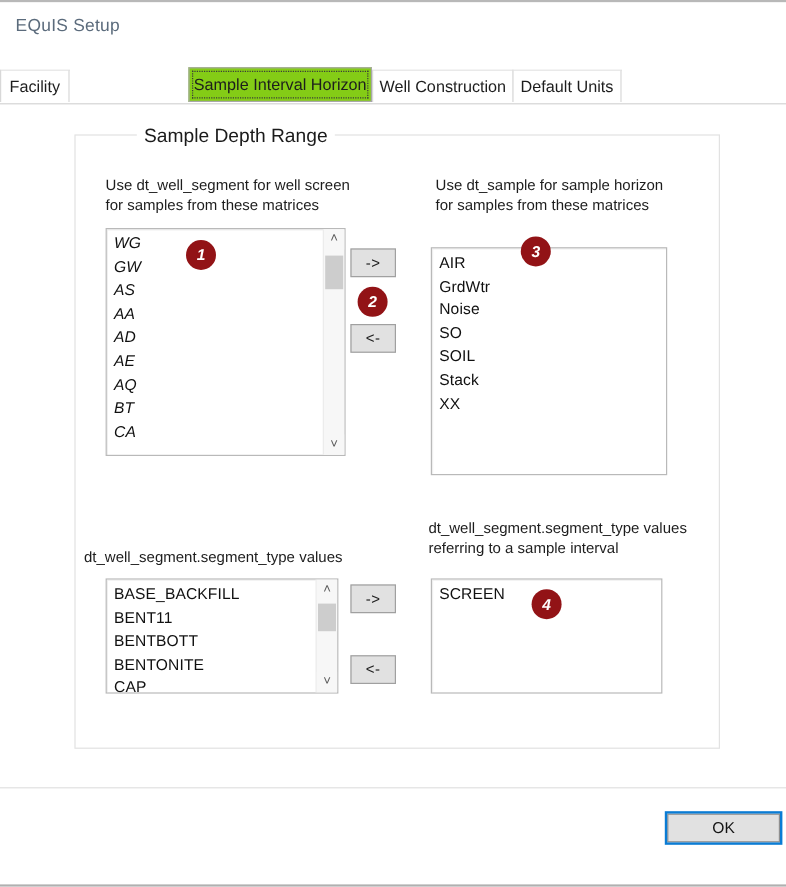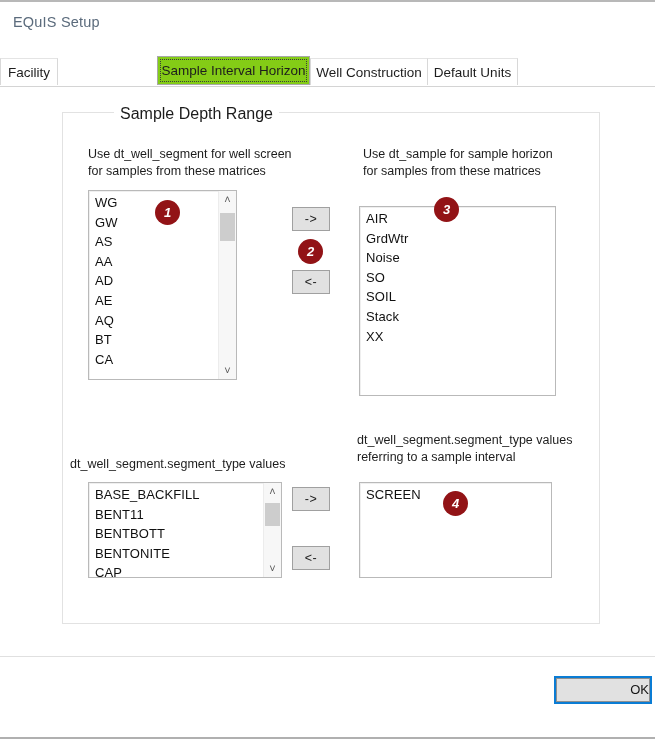--- a/index.html
+++ b/index.html
@@ -208,21 +208,21 @@
   #ok-button {
     position: absolute;
     left: 556px; top: 676px;
     width: 94px; height: 24px;
     box-sizing: border-box;
     background: #e1e1e1;
     border: 1px solid #8f8f8f;
     outline: 2px solid #0a7cd4;
     font-size: 13px;
     color: #141414;
-    text-align: right;
+    text-align: center;
     line-height: 22px;
     cursor: default;
   }
 </style>
 </head>
 <body>
 
 <div id="window">
 
   <div id="titlebar">
@@ -245,21 +245,21 @@
     </div>
   </div>
   <div id="tabstrip-baseline"></div>
 
   <div id="groupbox"></div>
   <div id="groupbox-title">Sample Depth Range</div>
 
   <div class="field-label" style="left:88px; top:144px;">Use dt_well_segment for well screen</div>
   <div class="field-label" style="left:88px; top:161px;">for samples from these matrices</div>
 
-  <div class="listbox sunken" style="left:88px; top:188px; width:149px; height:190px;">
+  <div class="listbox sunken" style="left:88px; top:188px; width:200px; height:190px;font-style:italic;">
     <div class="list-items">
       <div class="list-item">WG</div>
       <div class="list-item">GW</div>
       <div class="list-item">AS</div>
       <div class="list-item">AA</div>
       <div class="list-item">AD</div>
       <div class="list-item">AE</div>
       <div class="list-item">AQ</div>
       <div class="list-item">BT</div>
       <div class="list-item">CA</div>

